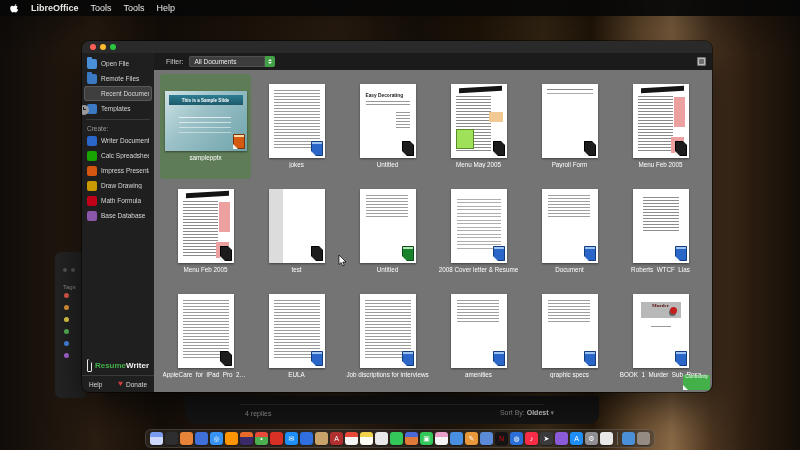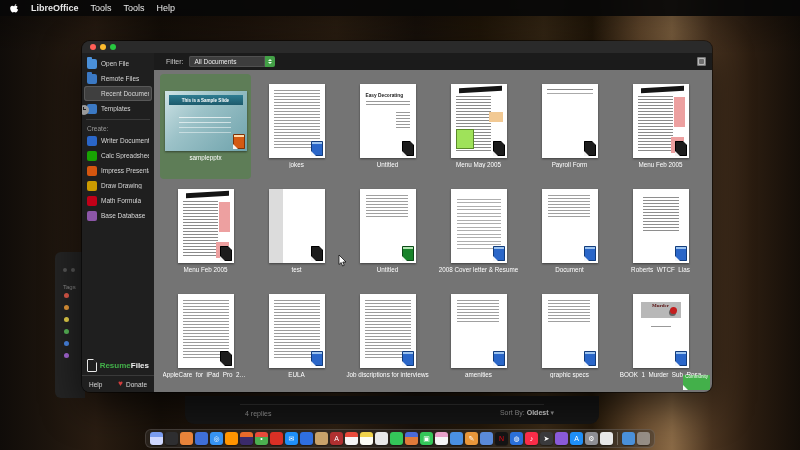--- a/index.html
+++ b/index.html
@@ -239,21 +239,21 @@
             </div>
             <div class="s-item">
               <span class="s-icon doc" style="--c: #8c56a8; background: rgb(140, 86, 168);"></span>
               <span class="lbl">Base Database</span>
             </div>
           </div>
         <div class="s-bottom">
           <div class="logo">
             <span class="pg"></span>
             <span class="txt">
-              <span><span class="g">Resume</span><span class="w">Files</span></span>
+              <span><span class="g">Resume</span><span class="w">Writer</span></span>
               <span class="badge">Community</span>
             </span>
           </div>
           <div class="helprow">
             <span class="h">Help</span>
             <span class="don">
               <span class="heart">♥</span>
               <span>Donate</span>
             </span>
           </div>

